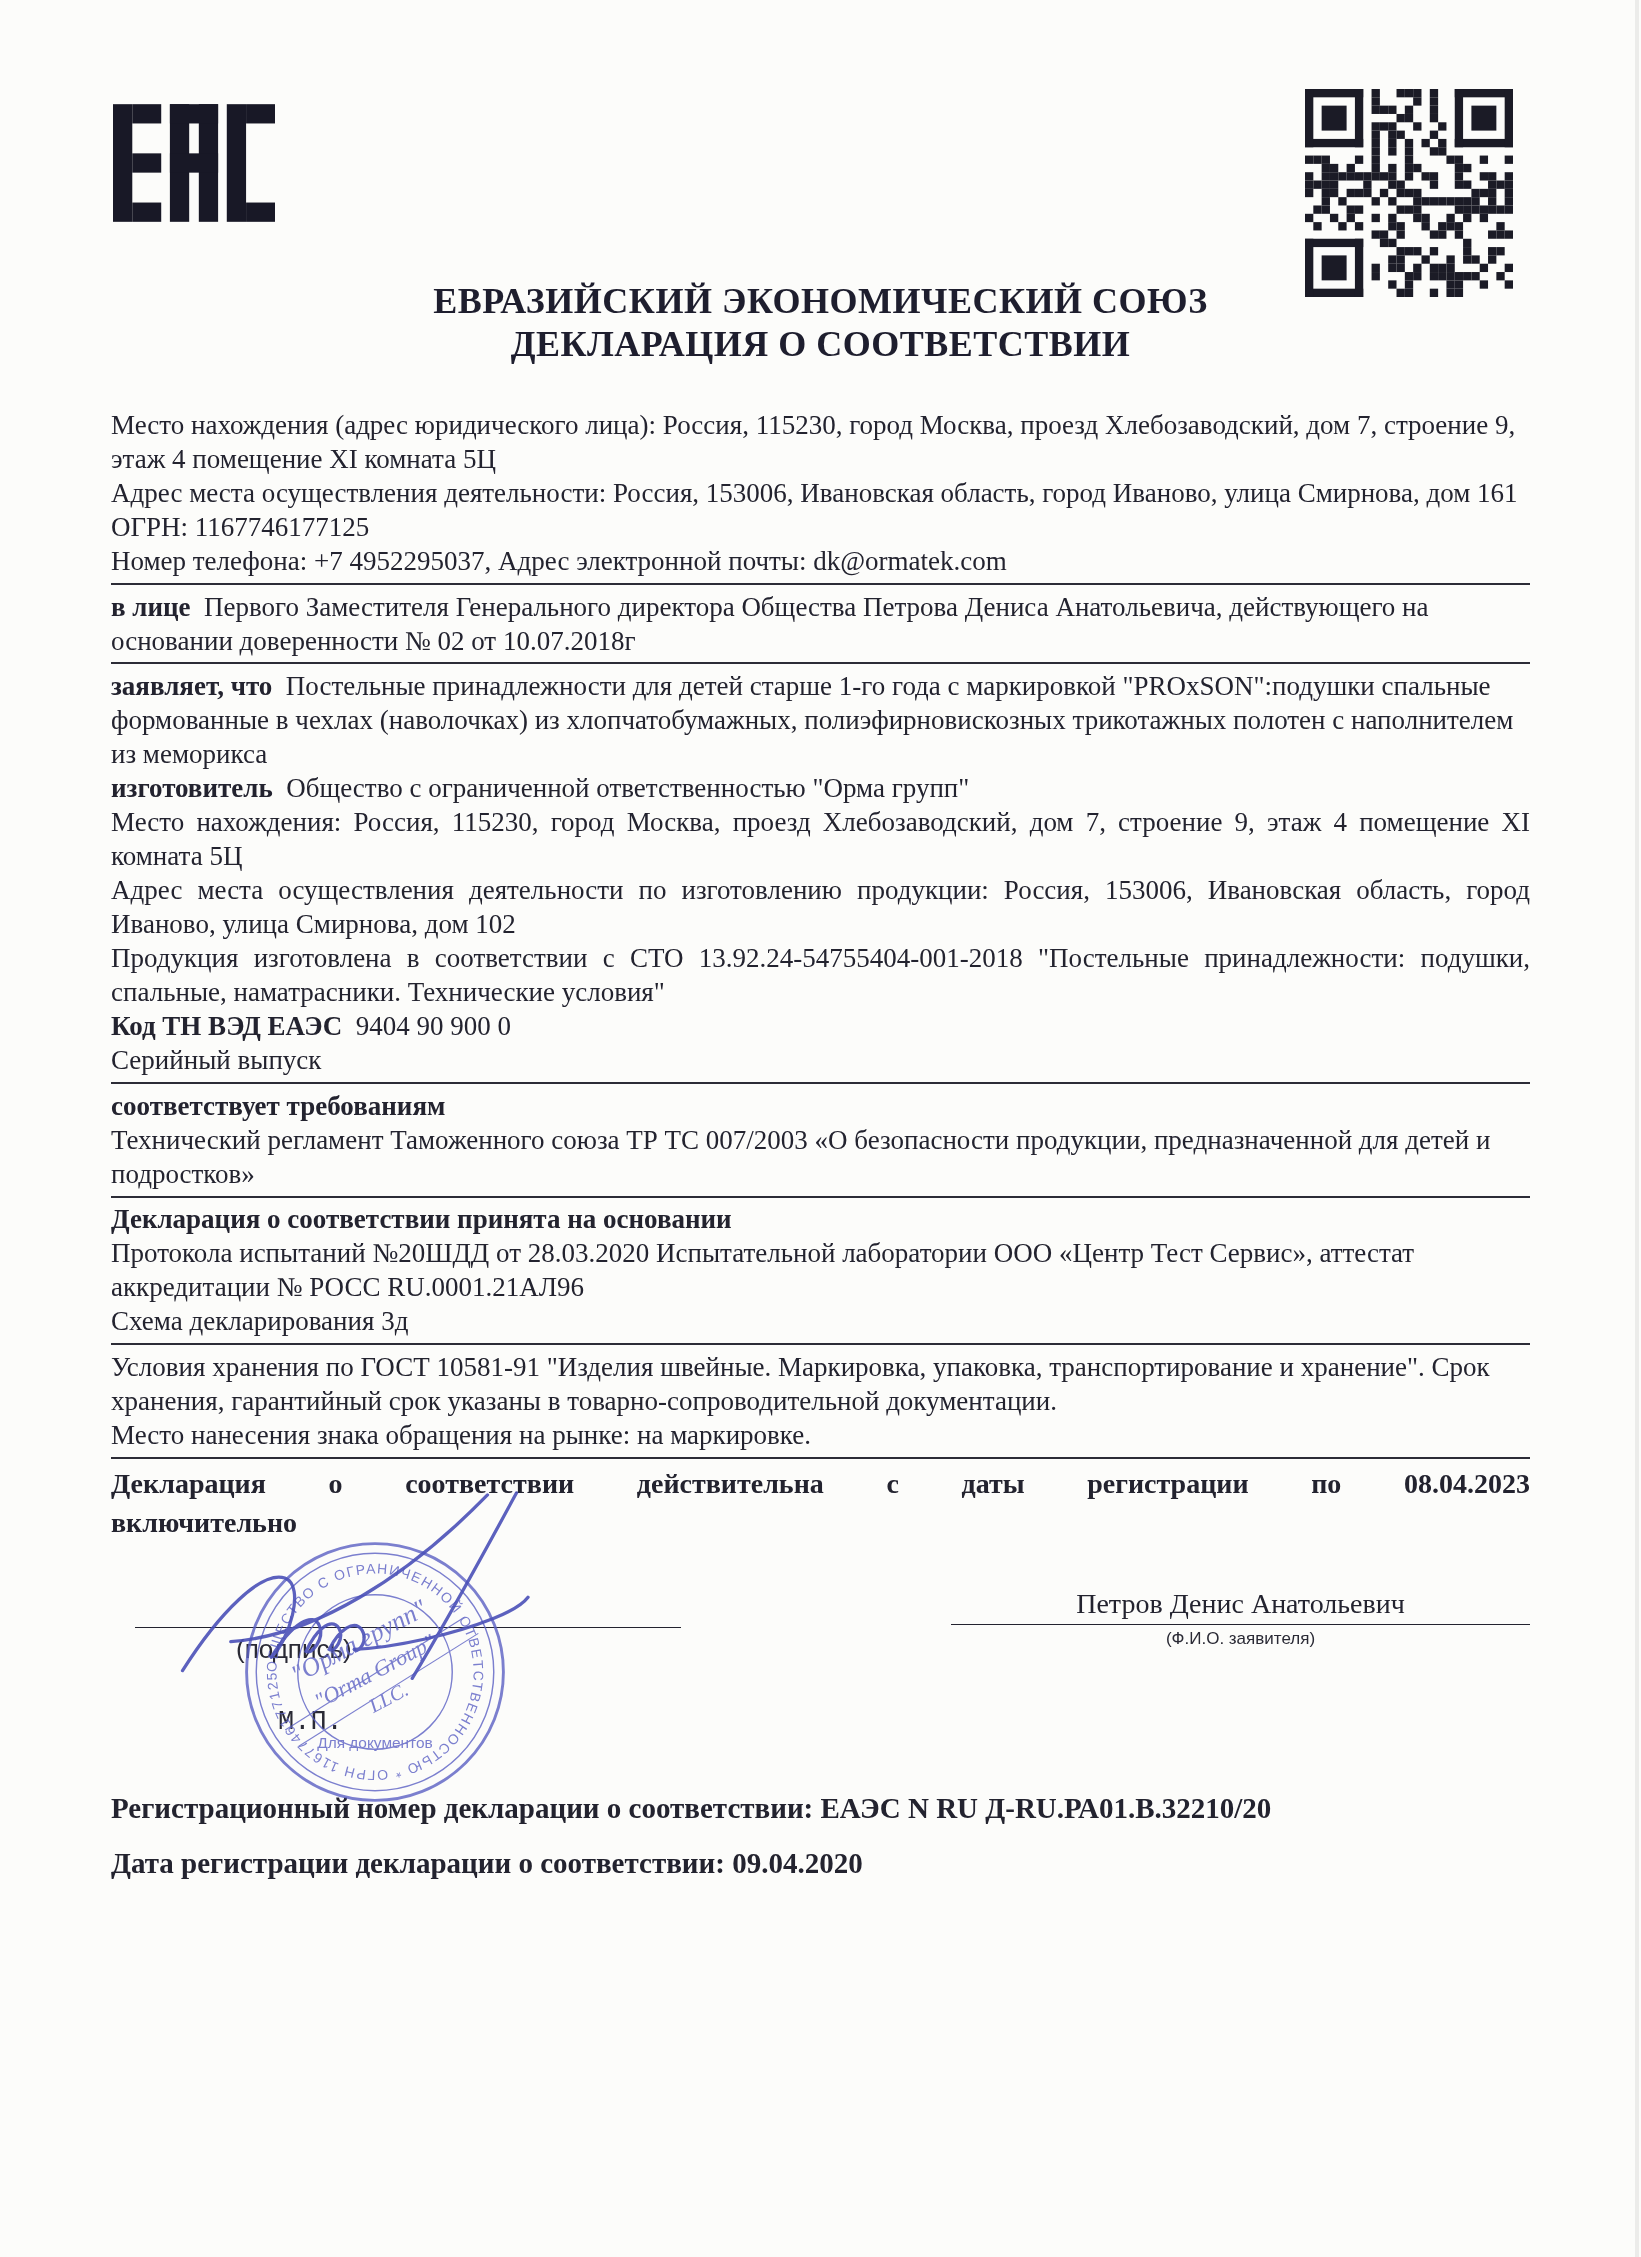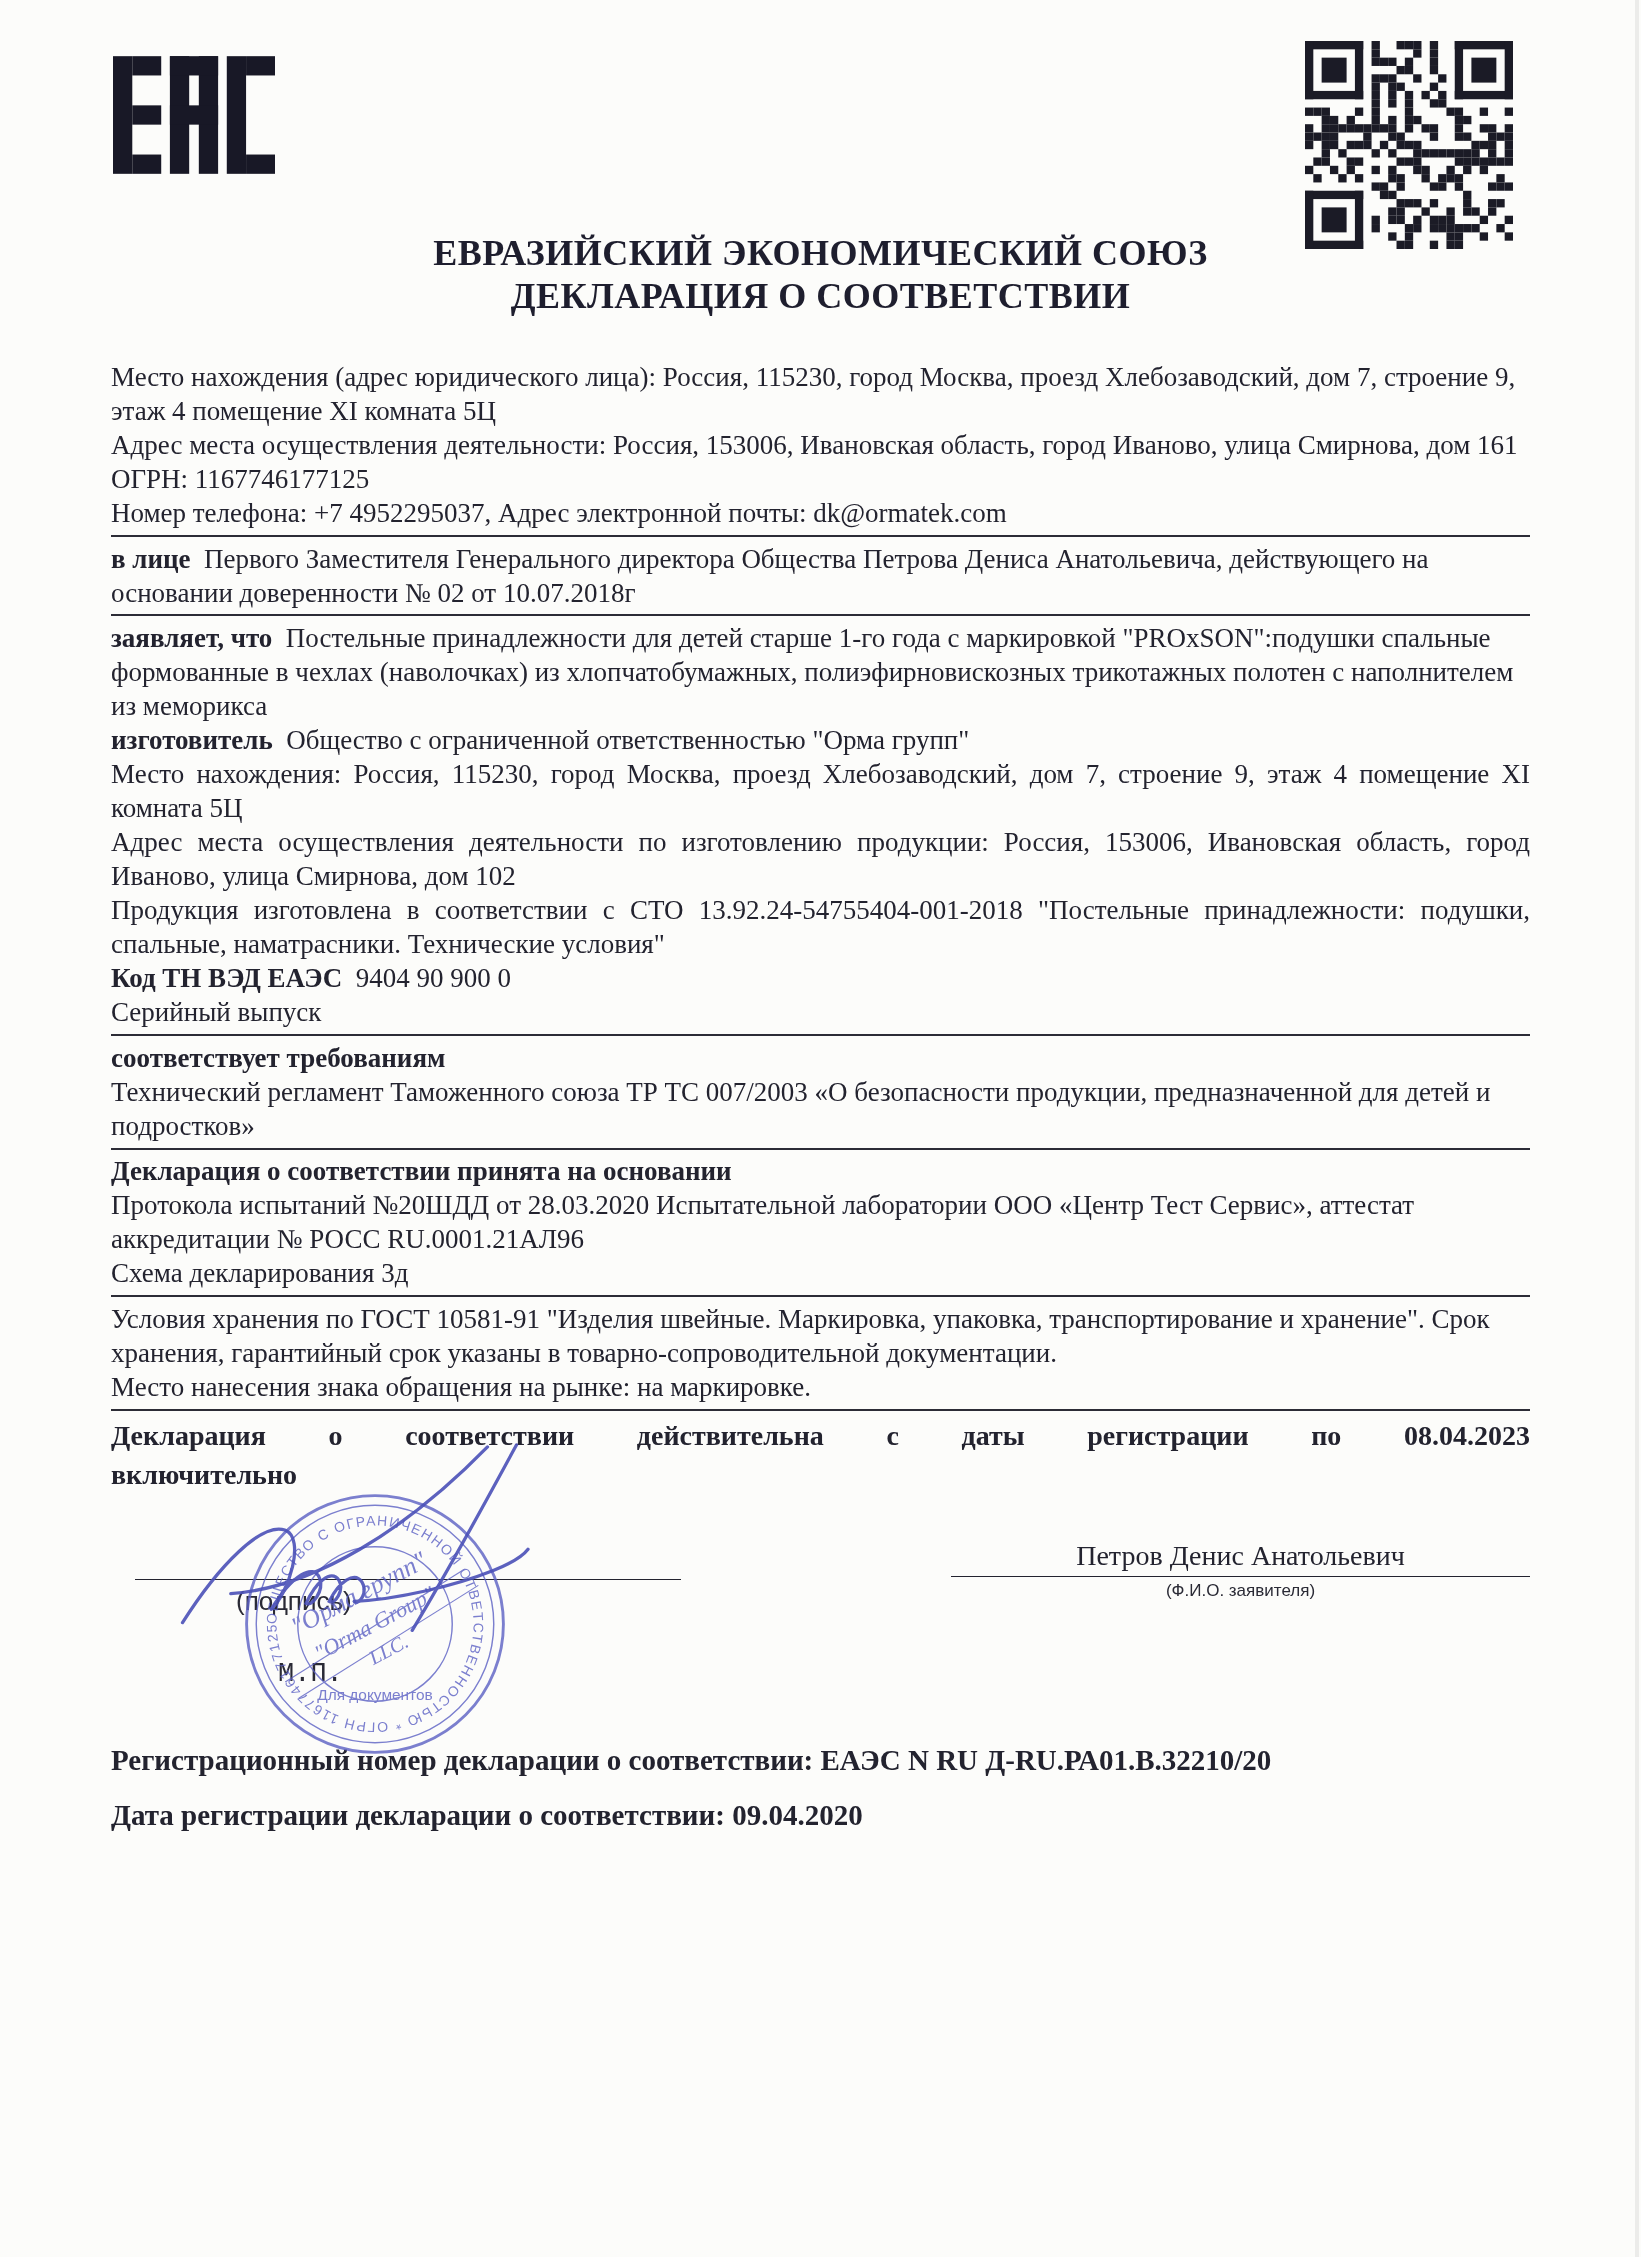--- a/index.html
+++ b/index.html
@@ -4,21 +4,21 @@
 <style>
   html,body{margin:0;padding:0;background:#e9e9e7;}
   .doc{
     position:relative;
     width:1641px;height:2257px;
     background:#fcfcfa;
     overflow:hidden;
     font-family:"Liberation Serif", serif;
     color:#23232f;
   }
-  .content{position:relative;padding:39px 50px 0 111px;width:1419px;box-sizing:content-box;}
+  .content{position:relative;padding:39px 50px 0 111px;width:1419px;box-sizing:content-box;margin-top:48px;}
   .scan-edge{position:absolute;right:1.9px;top:0;width:3.9px;height:100%;background:#ececea;}
 
   
   .hdr{position:relative;height:193px;}
   .eac-logo{position:absolute;left:1.9px;top:17.4px;}
   .qr{position:absolute;right:17.4px;top:1.9px;}
 
   .title{ text-align:center; font-weight:bold; font-size:36px; line-height:43px; letter-spacing:0.5px; color:#1e1e2e;}
   .title div{white-space:nowrap;}
 

